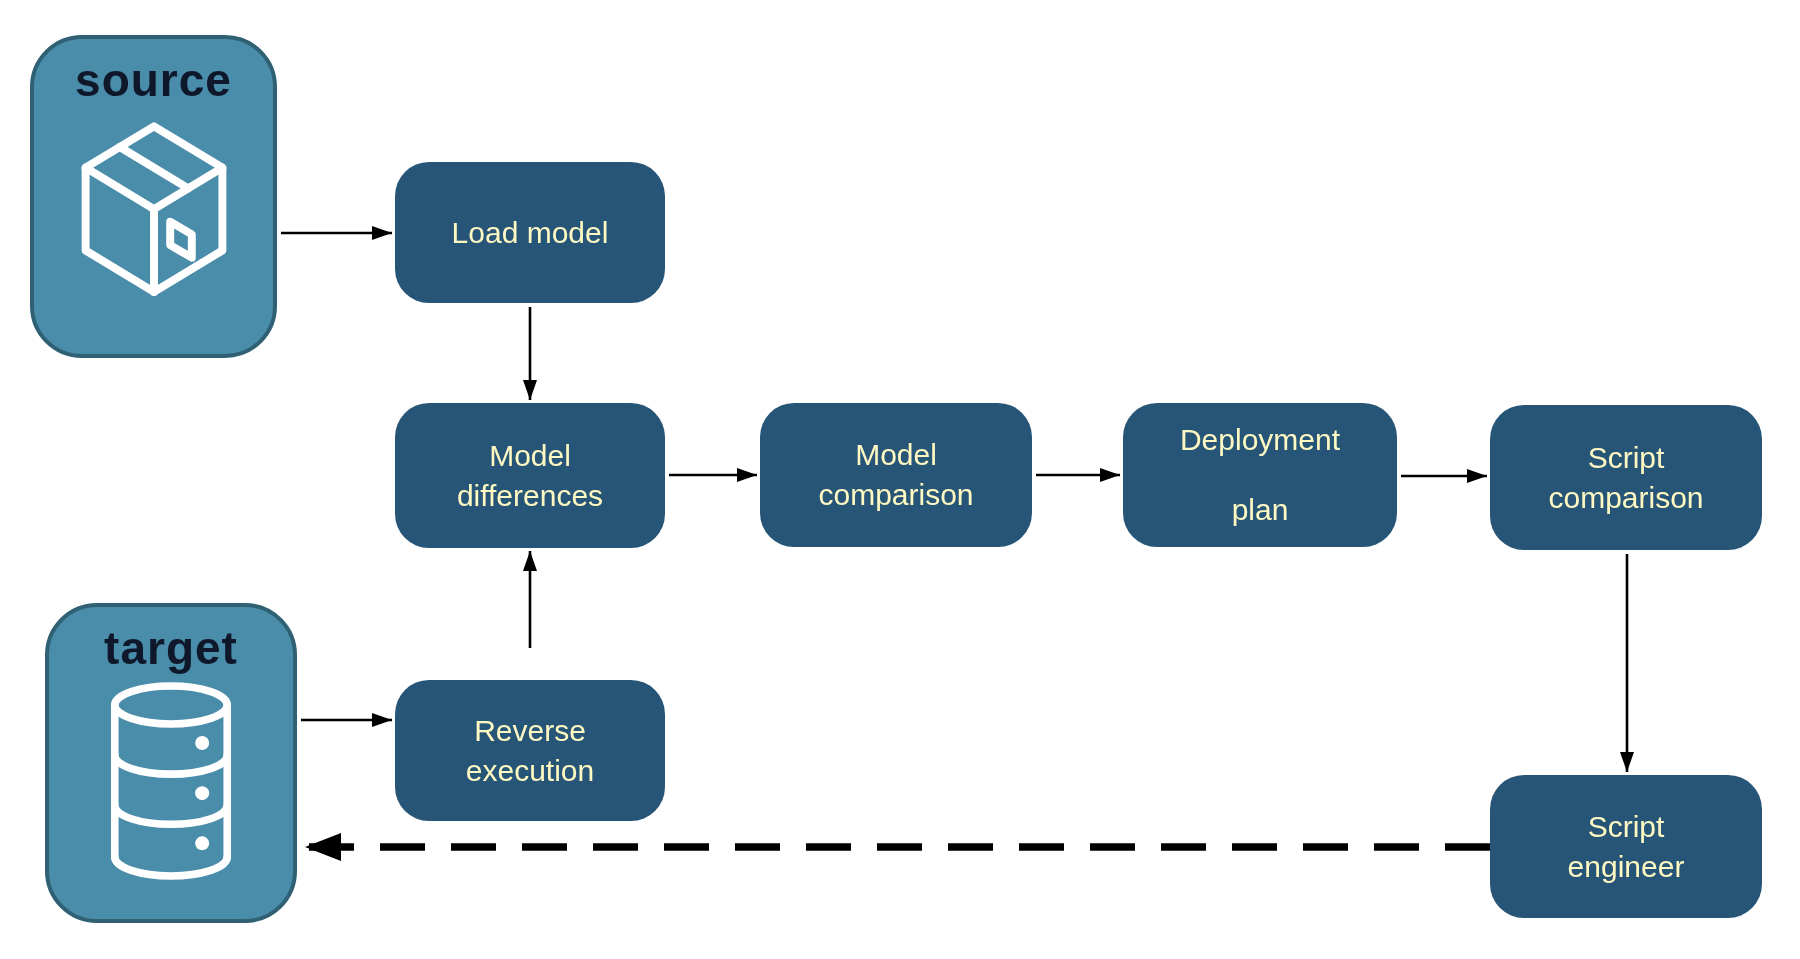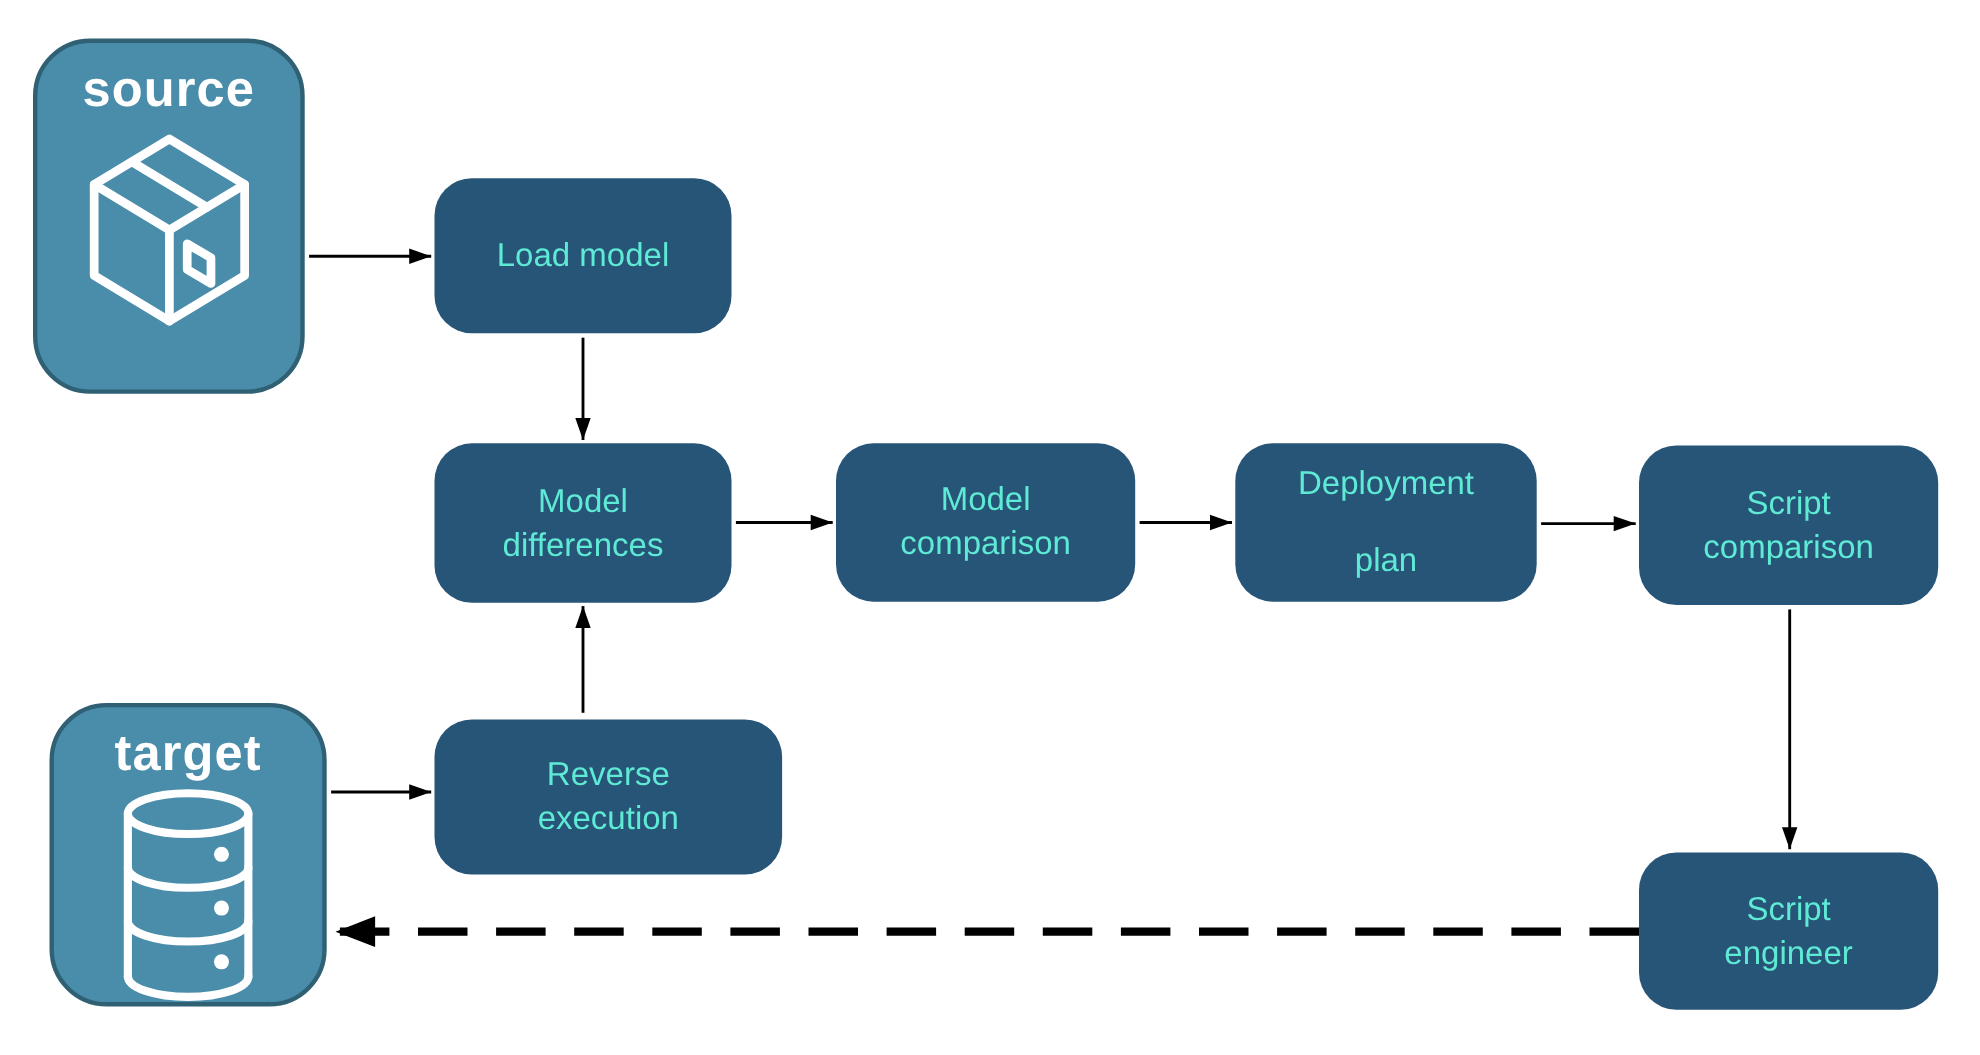--- a/index.html
+++ b/index.html
@@ -7,39 +7,39 @@
     position:relative;width:1800px;height:959px;background:#ffffff;
     font-family:"Liberation Sans", sans-serif;overflow:hidden;
   }
   
   .entity{
     position:absolute;background:#4A8DAA;border:4px solid #2F6074;
     border-radius:52px;box-sizing:border-box;
     display:flex;flex-direction:column;align-items:center;
   }
   .entity .entity-label{
-    color:#ffffff;font-weight:700;font-size:46px;letter-spacing:1px;
+    color:#0f172a;font-weight:700;font-size:46px;letter-spacing:1px;
     margin-top:16px;line-height:1.1;
   }
   .entity .entity-icon{margin-top:6px;}
   #entity-source{left:30px;top:35px;width:247px;height:323px;}
-  #entity-target{left:45px;top:603px;width:252px;height:276px;margin-top:36px;}
+  #entity-target{left:45px;top:603px;width:252px;height:320px;}
 
   
   .step{
     position:absolute;background:#275577;border-radius:34px;box-sizing:border-box;
     display:flex;flex-direction:column;align-items:center;justify-content:center;
-    color:#5eead4;font-size:30px;line-height:1.32;text-align:center;
+    color:#fef9c3;font-size:30px;line-height:1.32;text-align:center;
   }
   #step-load-model       {left:395px; top:162px; width:270px; height:141px;}
   #step-model-comparison {left:395px; top:403px; width:270px; height:145px;}
   #step-model-differences{left:760px; top:403px; width:272px; height:144px;}
   #step-deployment-plan  {left:1123px;top:403px; width:274px; height:144px;gap:30px;}
   #step-script-generation{left:1490px;top:405px; width:272px; height:145px;}
-  #step-reverse-engineer {left:395px; top:654px; width:316px; height:141px;}
+  #step-reverse-engineer {left:395px; top:680px; width:270px; height:141px;}
   #step-script-execution {left:1490px;top:775px; width:272px; height:143px;}
 
   .arrow-layer{position:absolute;left:0;top:0;pointer-events:none;}
 </style>
 </head>
 <body>
 
 <div class="canvas">
 
   <svg class="arrow-layer" width="1800" height="959" viewBox="0 0 1800 959">

